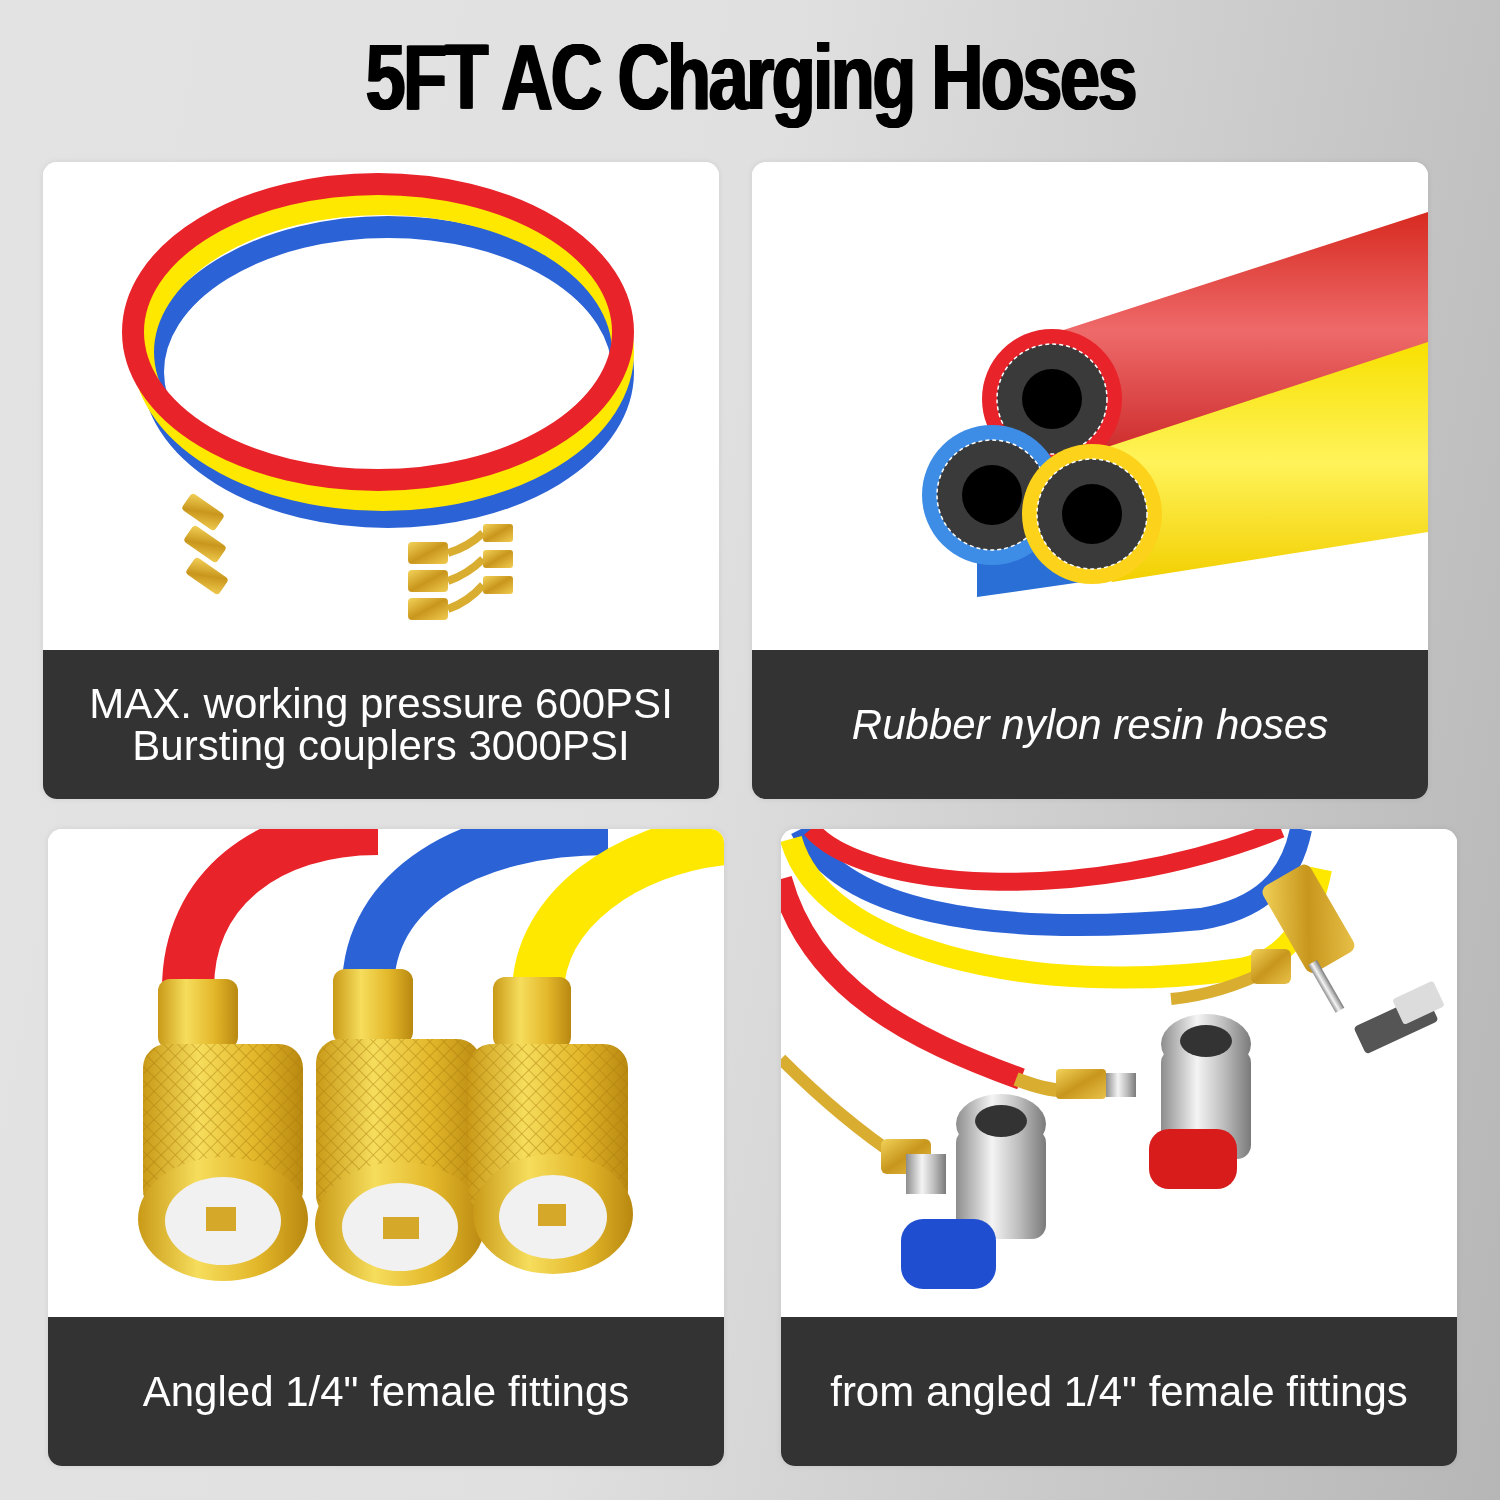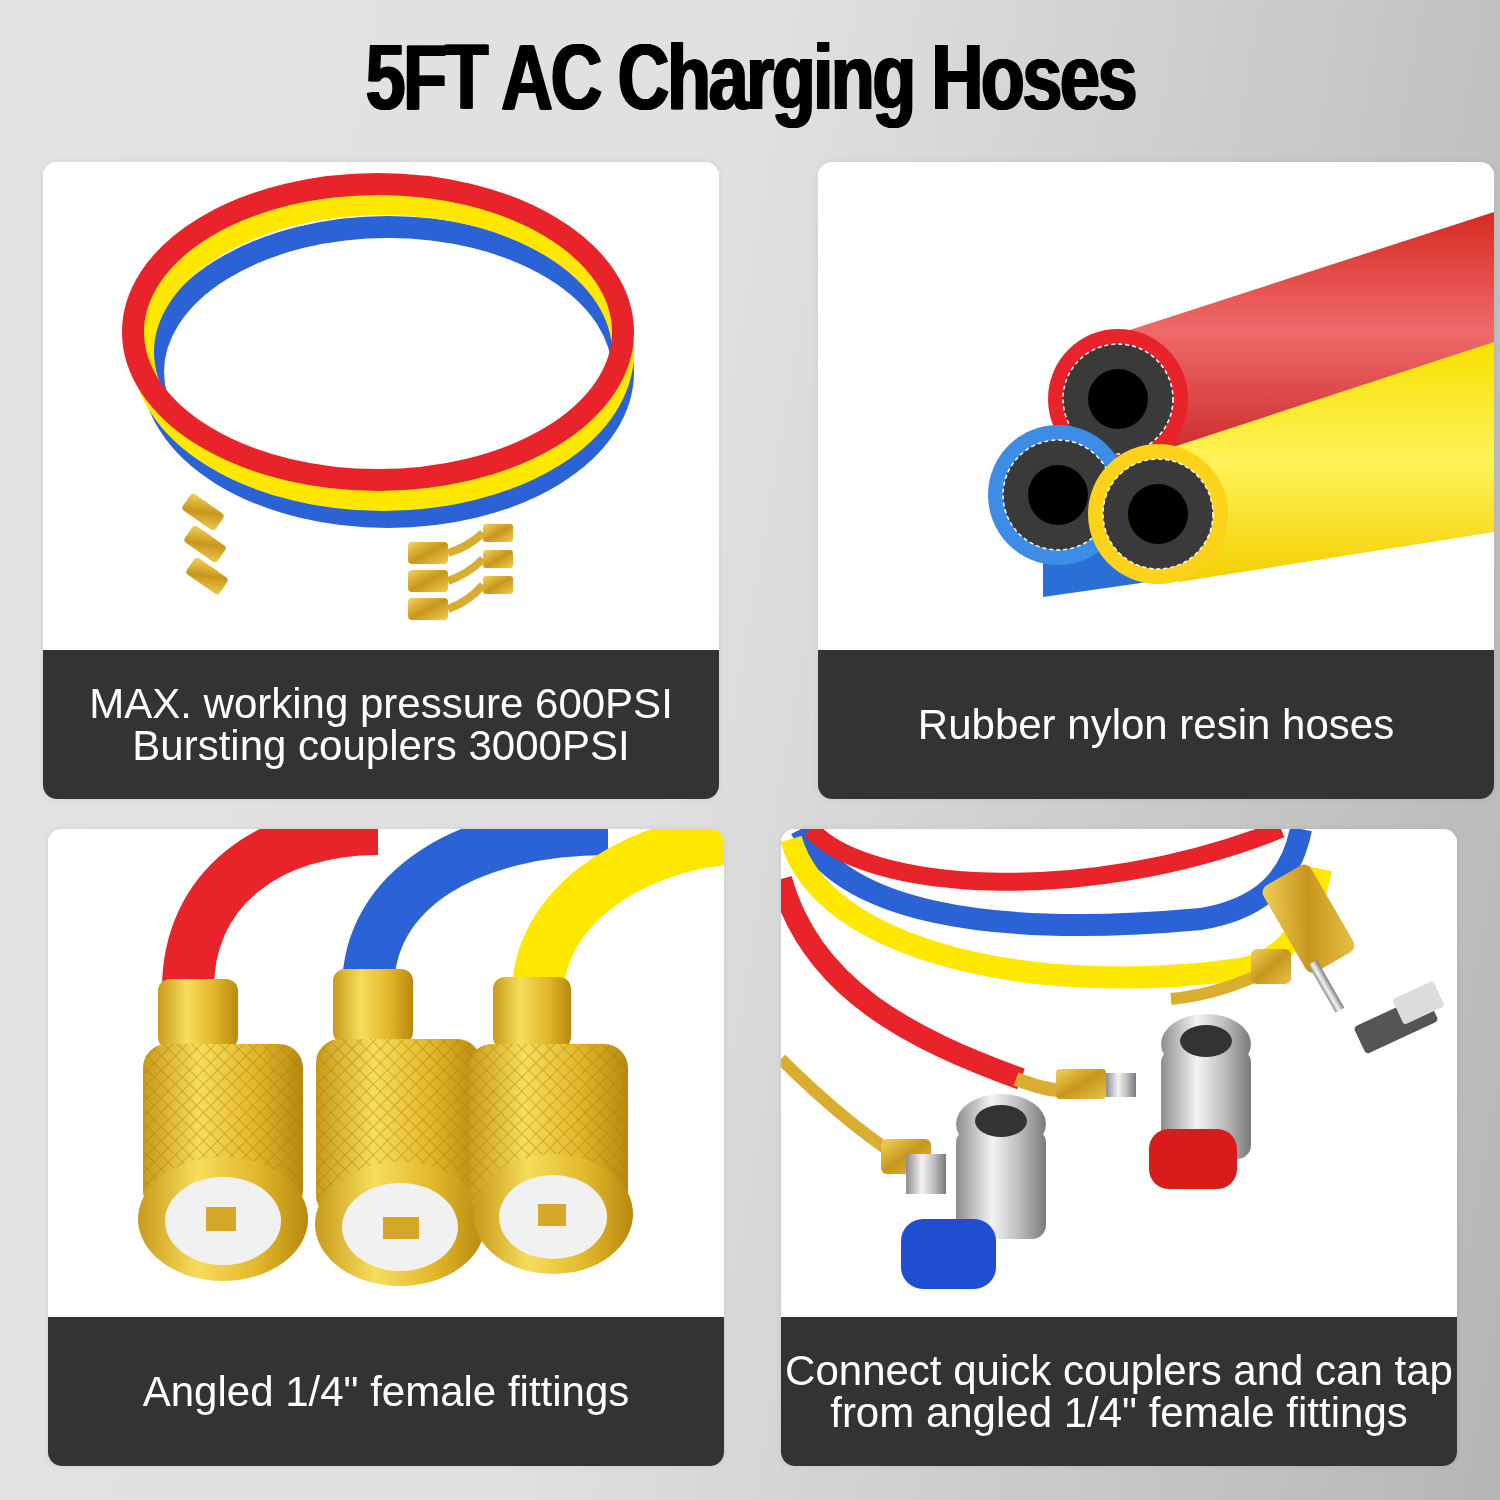--- a/index.html
+++ b/index.html
@@ -23,21 +23,21 @@
   }
   .panel .img { position:absolute; left:0; top:0; width:676px; height:488px; background:#fff; overflow:hidden; }
   .panel .caption {
     position:absolute; left:0; top:488px; width:676px; height:149px;
     background:#333333; color:#fff;
     display:flex; flex-direction:column; justify-content:center; align-items:center;
     font-size:42px; line-height:42px; text-align:center;
   }
   .panel .caption span { display:block; }
   #p1 { left:43px; top:162px; }
-  #p2 { left:818px; top:162px; }
+  #p2 { left:752px; top:162px;font-style:italic; }
   #p3 { left:48px; top:829px; height:637px; }
   #p4 { left:781px; top:829px; height:637px; }
   #p3 .img, #p4 .img { height:488px; }
   #p3 .caption, #p4 .caption { top:488px; }
   svg { display:block; }
 </style>
 </head>
 <body>
 
 <div class="title">5FT AC Charging Hoses</div>
@@ -232,16 +232,15 @@
         <path d="M390 170 Q440 165 490 140" fill="none" stroke="#d8ad30" stroke-width="12"></path>
         <rect x="470" y="120" width="40" height="35" rx="6" fill="url(#gold2)"></rect>
         <rect x="500" y="40" width="55" height="100" rx="8" fill="url(#gold2)" transform="rotate(-30 527 90)"></rect>
         <rect x="540" y="130" width="10" height="55" fill="url(#chrome)" transform="rotate(-30 545 157)"></rect>
         <rect x="575" y="180" width="80" height="30" rx="4" fill="#555" transform="rotate(-25 615 195)"></rect>
         <rect x="615" y="160" width="45" height="28" rx="3" fill="#dcdcdc" transform="rotate(-25 637 174)"></rect>
       </g>
     </svg>
   </div>
   <div class="caption">
-    <span>Connect quick couplers and can tap</span>
     <span>from angled 1/4" female fittings</span>
   </div>
 </div>
 
 </body></html>

